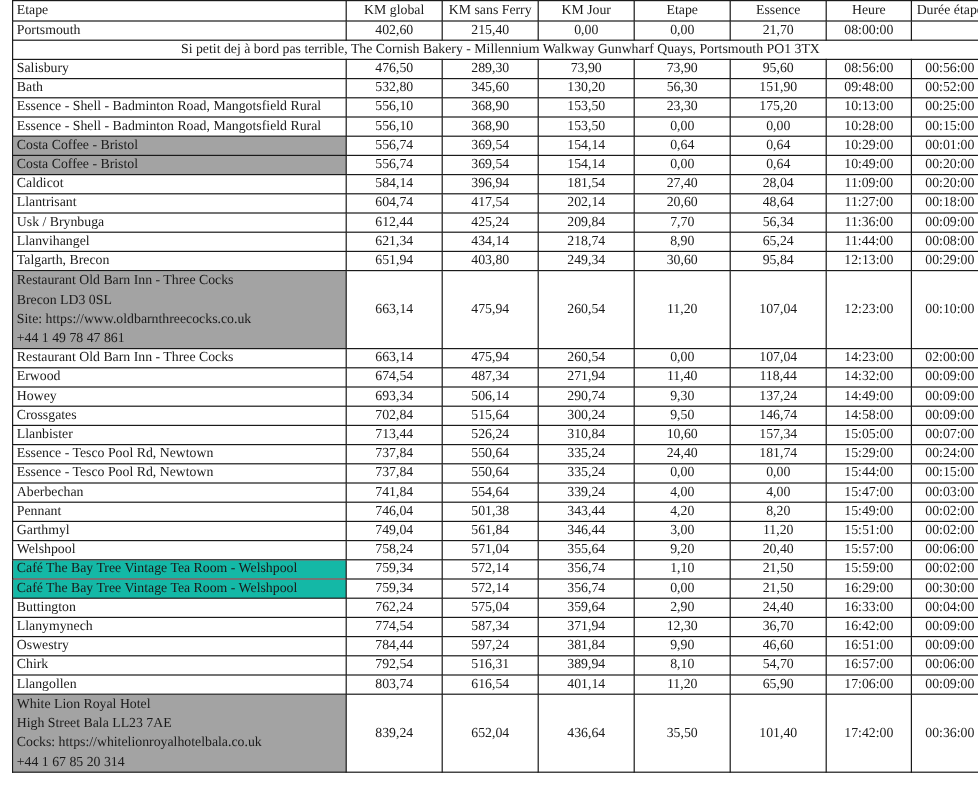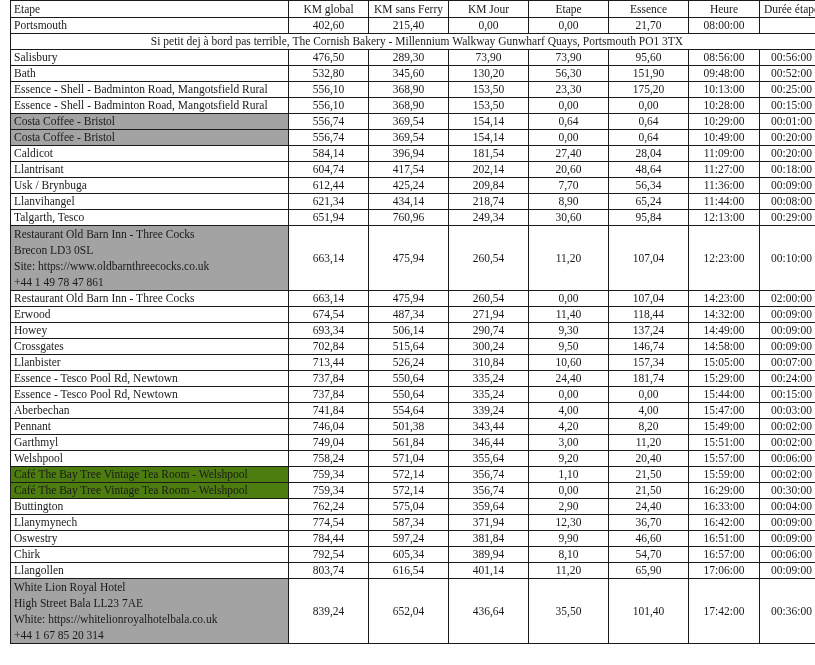--- a/index.html
+++ b/index.html
@@ -20,21 +20,21 @@
     line-height: 15px;
     white-space: nowrap;
     overflow: hidden;
     text-align: center;
   }
   table.sheet td.name { text-align: left; }
   table.sheet tr.header td { height: 16px; }
   table.sheet tr.multi td { height: 64px; }
   table.sheet tr.multi td.name { line-height: 16px; white-space: normal; vertical-align: middle; }
   .green { background: #a3a3a3; }
-  .orange { background: #4d7c0f; }
+  .orange { background: #14b8a6; }
   .line { display: block; }
 </style>
 </head>
 <body>
 
 <table class="sheet">
   <colgroup>
     <col style="width:278px">
       <col style="width:80px">
       <col style="width:80px">
@@ -162,23 +162,23 @@
         <td class="name">Llanvihangel</td>
         <td>621,34</td>
         <td>434,14</td>
         <td>218,74</td>
         <td>8,90</td>
         <td>65,24</td>
         <td>11:44:00</td>
         <td>00:08:00</td>
       </tr>
       <tr>
-        <td class="name">Talgarth, Tesco</td>
+        <td class="name">Talgarth, Brecon</td>
         <td>651,94</td>
-        <td>760,96</td>
+        <td>403,80</td>
         <td>249,34</td>
         <td>30,60</td>
         <td>95,84</td>
         <td>12:13:00</td>
         <td>00:29:00</td>
       </tr>
       <tr class="multi">
         <td class="name green">
           <span class="line">Restaurant Old Barn Inn - Three Cocks</span>
           <span class="line">Brecon LD3 0SL</span>
@@ -349,42 +349,42 @@
         <td>597,24</td>
         <td>381,84</td>
         <td>9,90</td>
         <td>46,60</td>
         <td>16:51:00</td>
         <td>00:09:00</td>
       </tr>
       <tr>
         <td class="name">Chirk</td>
         <td>792,54</td>
-        <td>605,34</td>
+        <td>516,31</td>
         <td>389,94</td>
         <td>8,10</td>
         <td>54,70</td>
         <td>16:57:00</td>
         <td>00:06:00</td>
       </tr>
       <tr>
         <td class="name">Llangollen</td>
         <td>803,74</td>
         <td>616,54</td>
         <td>401,14</td>
         <td>11,20</td>
         <td>65,90</td>
         <td>17:06:00</td>
         <td>00:09:00</td>
       </tr>
       <tr class="multi">
         <td class="name green">
           <span class="line">White Lion Royal Hotel</span>
           <span class="line">High Street Bala LL23 7AE</span>
-          <span class="line">White: https://whitelionroyalhotelbala.co.uk</span>
+          <span class="line">Cocks: https://whitelionroyalhotelbala.co.uk</span>
           <span class="line">+44 1 67 85 20 314</span>
         </td>
         <td>839,24</td>
         <td>652,04</td>
         <td>436,64</td>
         <td>35,50</td>
         <td>101,40</td>
         <td>17:42:00</td>
         <td>00:36:00</td>
       </tr>

